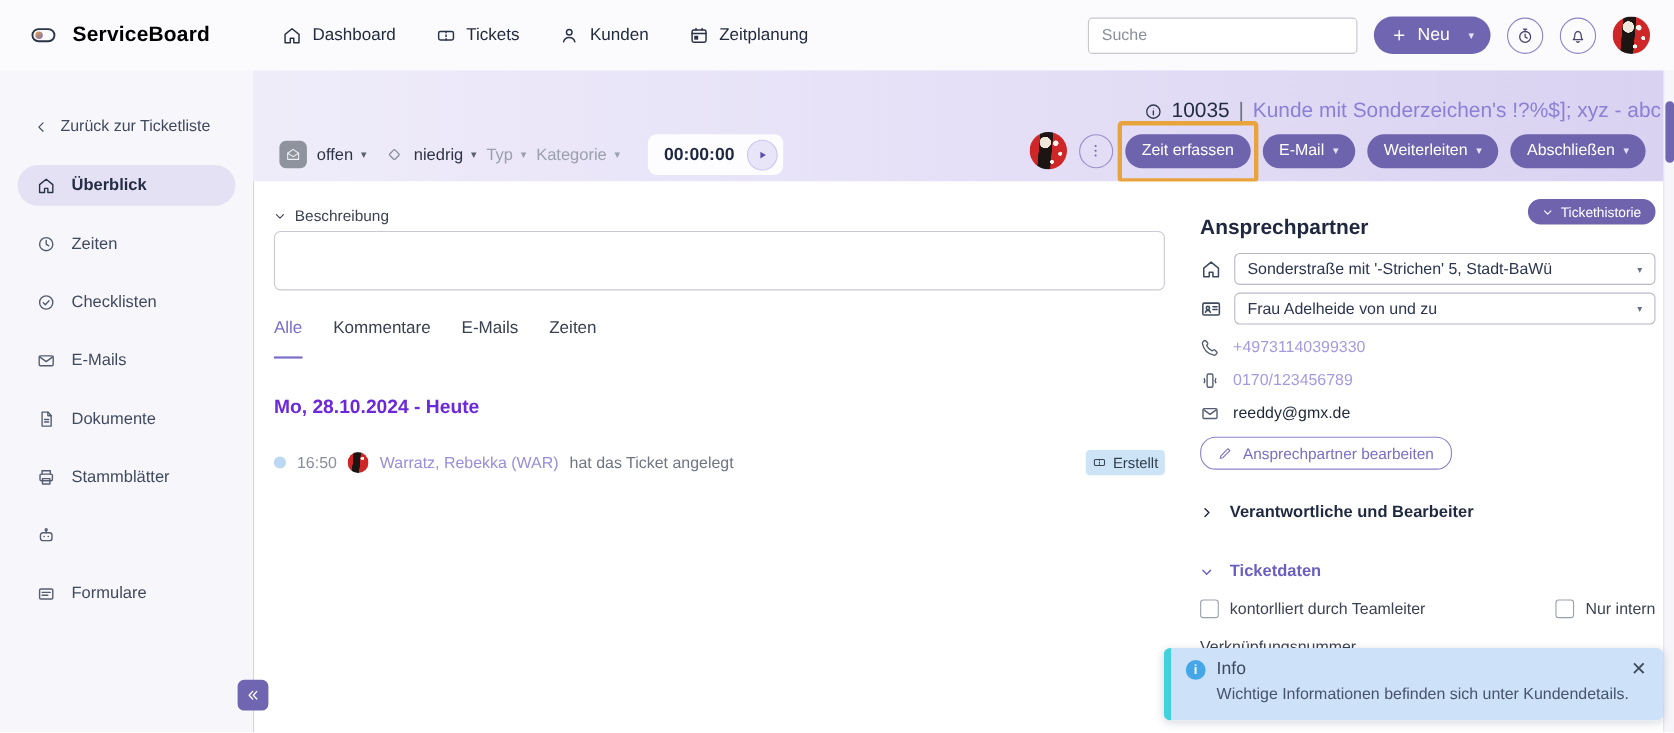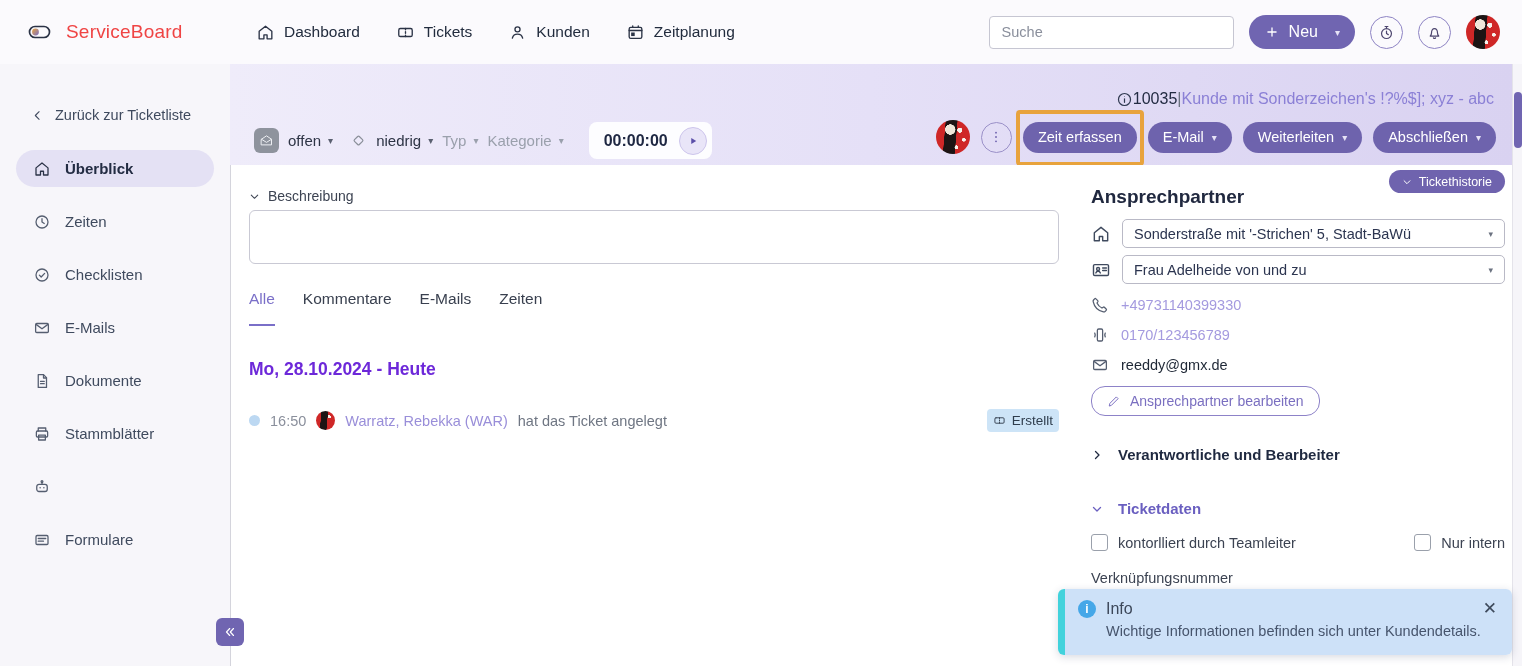--- a/index.html
+++ b/index.html
@@ -5,21 +5,21 @@
   * { box-sizing:border-box; margin:0; padding:0; }
   html,body { width:1522px; height:666px; }
   body { font-family:"Liberation Sans",sans-serif; color:#3c4352; background:#fff; }
   .app { position:relative; width:1522px; height:666px; overflow:hidden; background:#fff; }
   svg { display:block; }
   .ic { fill:none; stroke:currentColor; stroke-width:1.7; stroke-linecap:round; stroke-linejoin:round; }
 
   
   .topbar { position:absolute; left:0; top:0; width:1522px; height:64px; background:#fbfafd; display:flex; align-items:center; }
   .logo { display:flex; align-items:center; gap:13px; padding-left:26px; width:232px; cursor:pointer; }
-  .logo-text { font-size:19px; font-weight:400; color:#ef4444; letter-spacing:.2px; }
+  .logo-text { font-size:19px; font-weight:700; color:#000000; letter-spacing:.2px; }
   .nav { display:flex; gap:36px; margin-left:24px; }
   .nav-item { display:flex; align-items:center; gap:9px; font-size:15.5px; color:#222c3e; cursor:pointer; }
   .nav-item svg { width:19px; height:19px; color:#2b3346; }
   .topbar-right { margin-left:auto; display:flex; align-items:center; gap:15px; padding-right:22px; }
   .search-input { width:245px; height:33px; border:1px solid #c6c6d2; border-radius:4px; padding:9px 12px; font-size:14.5px; color:#333; background:#fff; font-family:inherit; outline:none; }
   ::placeholder { color:#8a8f9c; opacity:1; }
   .btn-new { height:34px; border:none; border-radius:17px; background:#7065b1; color:#fff; display:flex; align-items:center; gap:10px; padding:0 15px 0 16px; font-size:16px; cursor:pointer; font-family:inherit; }
   .btn-new svg { width:14px; height:14px; stroke-width:2.2; }
   .icon-btn { width:33px; height:33px; border-radius:50%; border:1.5px solid #8e84c4; background:transparent; display:flex; align-items:center; justify-content:center; color:#4c456e; cursor:pointer; }
   .icon-btn svg { width:17px; height:17px; }
@@ -43,21 +43,21 @@
   .collapse-btn { position:absolute; left:216px; top:618px; width:28px; height:28px; border-radius:6px; background:#7065b1; border:none; color:#fff; display:flex; align-items:center; justify-content:center; cursor:pointer; z-index:6; }
   .collapse-btn svg { width:14px; height:14px; stroke-width:2; }
 
   
   .band { position:absolute; left:230px; top:64px; width:1282px; height:101px;
           background:linear-gradient(90deg,#efecfa 0%, #e5e0f7 50%, #d9d2f1 100%); }
   .band-row1 { position:absolute; left:20px; top:23px; display:flex; align-items:center; font-size:15.5px; color:#232c43; }
   .band-row1 .star { width:20px; height:20px; color:#343d50; cursor:pointer; }
   .ticket-id { margin-left:13px; }
   .ticket-title { margin-left:31px; font-weight:bold; }
-  .band-right1 { position:absolute; right:18px; top:26px; display:flex; align-items:center; font-size:16px; }
+  .band-right1 { position:absolute; right:2px; top:26px; display:flex; align-items:center; gap:8px; font-size:19px; }
   .band-right1 svg { width:17px; height:17px; color:#2f3950; }
   .cust-num { color:#232c43; }
   .sep { color:#6b7280; }
   .cust-link { color:#8b80d6; cursor:pointer; }
   .band-row2 { position:absolute; left:24px; top:58px; display:flex; align-items:center; }
   .chip-status { width:25px; height:25px; border-radius:6px; background:#8e939d; display:flex; align-items:center; justify-content:center; color:#eceef2; cursor:pointer; }
   .chip-status svg { width:15px; height:15px; stroke-width:1.6; }
   .band-row2 .val { margin-left:9px; font-size:15px; color:#2d3445; cursor:pointer; }
   .band-row2 .muted { color:#9aa0ac; }
   .caret { font-size:10px; color:#5a6070; margin-left:7px; cursor:pointer; }
@@ -92,21 +92,21 @@
   .time { color:#8a8f9c; }
   .avatar-sm { width:19px; height:19px; border-radius:50%; flex:0 0 auto;
     background: radial-gradient(circle at 70% 30%, #f6f2ec 0 8%, transparent 9%),
                 linear-gradient(95deg, #cf2727 0 26%, #1d1414 27% 58%, #cf2727 59% 100%); }
   .user-link { color:#998ed9; cursor:pointer; }
   .event-text { color:#6f7683; }
   .badge { margin-left:auto; background:#cde4f7; border-radius:4px; padding:4px 6px; display:flex; align-items:center; gap:6px; font-size:13.5px; color:#2f3d4d; }
   .badge svg { width:13px; height:13px; stroke-width:1.8; color:#3a4656; }
 
   
-  .right-col { position:absolute; left:860px; top:0; width:414px; }
+  .right-col { position:absolute; left:860px; top:11px; width:414px; }
   .history-btn { position:absolute; right:0; top:5px; height:23px; border:none; border-radius:12px; background:#6f63ae; color:#fff; font-size:12.5px; display:flex; align-items:center; gap:7px; padding:0 13px; cursor:pointer; font-family:inherit; }
   .history-btn svg { width:10px; height:10px; stroke-width:2.4; }
   .panel-heading { margin-top:21px; font-size:19px; font-weight:bold; color:#20283f; }
   .sel-row { margin-top:11px; display:flex; align-items:center; gap:11px; }
   .sel-row + .sel-row { margin-top:7px; }
   .sel-row > svg { width:20px; height:20px; color:#3f4a5e; flex:0 0 auto; }
   .select { flex:1; height:29px; border:1px solid #b9b9c6; border-radius:5px; background:#fff; padding:0 11px; display:flex; align-items:center; justify-content:space-between; font-size:14.5px; color:#2c3550; cursor:pointer; }
   .select .caret { color:#6b7280; font-size:9px; }
   .contact-line { margin-top:12px; display:flex; align-items:center; gap:12px; font-size:14.5px; }
   .contact-line > svg { width:18px; height:18px; color:#555e70; flex:0 0 auto; }

